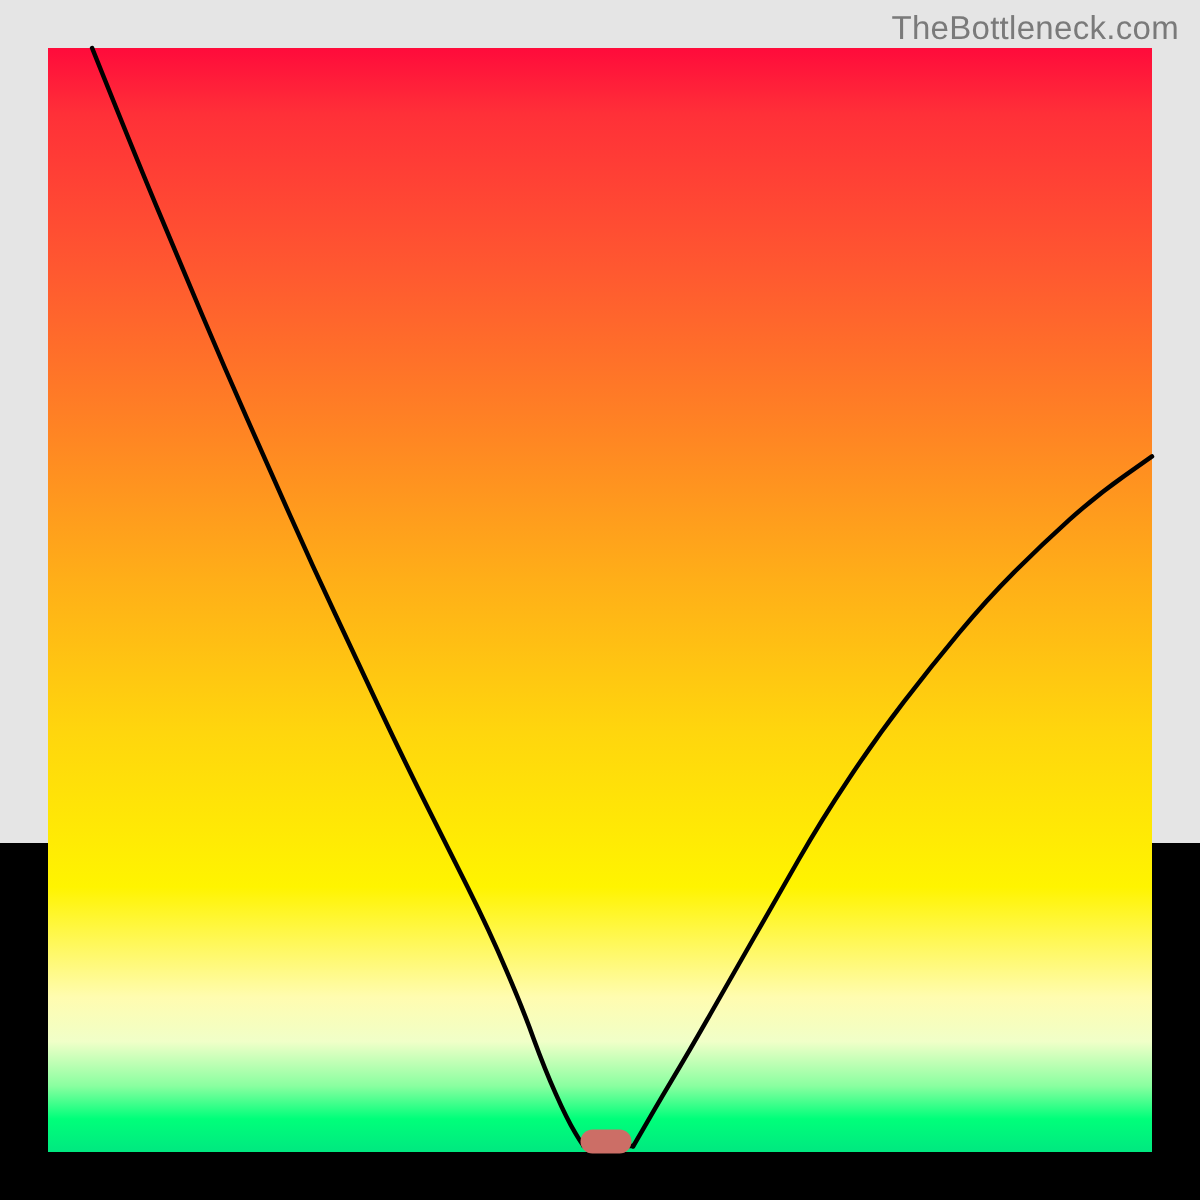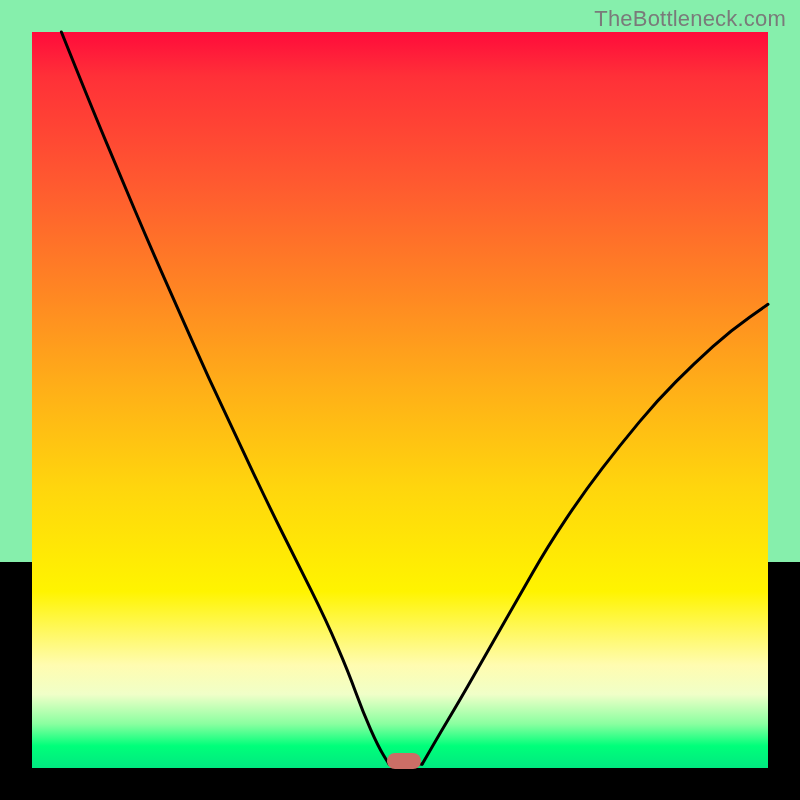--- a/index.html
+++ b/index.html
@@ -8,21 +8,21 @@
     width: 800px;
     height: 800px;
     overflow: hidden;
     background: #000;
     font-family: Arial, Helvetica, sans-serif;
   }
   .frame {
     position: relative;
     width: 800px;
     height: 562px;
-    background: #86efac;
+    background: #e5e5e5;
   }
   .plot-area {
     position: absolute;
     left: 32px;
     top: 32px;
     width: 736px;
     height: 736px;
     
     background: linear-gradient(
       to bottom,

